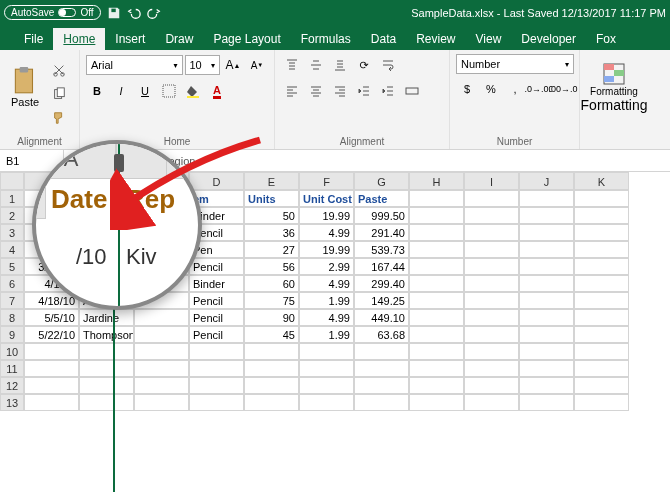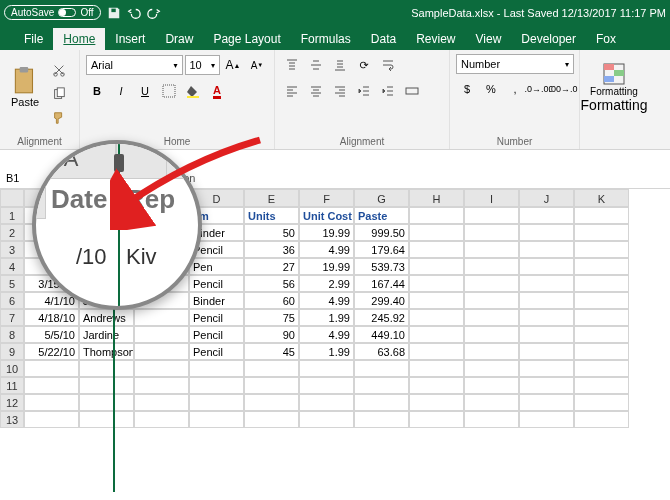--- a/index.html
+++ b/index.html
@@ -24,39 +24,39 @@
 .ribbon-col { display: flex; flex-direction: column; gap: 2px; justify-content: center; }
 .ribbon-row { display: flex; gap: 2px; align-items: center; }
 .rbtn { background: #f3f3f3; border: 1px solid transparent; min-width: 22px; height: 22px; display: inline-flex; align-items: center; justify-content: center; font-size: 11px; cursor: pointer; }
 .combo { background: #fff; border: 1px solid #ababab; height: 20px; display: flex; align-items: center; padding: 0 4px; font-size: 11px; }
 .combo .arrow { margin-left: auto; font-size: 8px; }
 
 .paste-big { display: flex; flex-direction: column; align-items: center; width: 38px; height: 66px; justify-content: center; }
 .paste-big svg { width: 26px; height: 30px; }
 .paste-label { font-size: 11px; }
 
-.fn-bar { height: 22px; border-bottom: 1px solid #d4d4d4; display: flex; align-items: center; font-size: 11px; margin-top: 17px; }
+.fn-bar { height: 22px; border-bottom: 1px solid #d4d4d4; display: flex; align-items: center; font-size: 11px; }
 .name-box { width: 64px; border-right: 1px solid #d4d4d4; padding: 0 6px; height: 100%; display: flex; align-items: center; }
 .fn-ctrl { width: 70px; display: flex; align-items: center; justify-content: center; gap: 6px; border-right: 1px solid #d4d4d4; height: 100%; color: #999; }
 .fx { font-style: italic; color: #666; margin: 0 6px; }
 .formula-input { flex: 1; padding: 0 6px; color: #555; }
 
 .sheet { position: relative; }
 .grid { display: grid; grid-template-columns: 24px repeat(11, 55px); font-size: 11px; }
 .grid .hdr { background: #e6e6e6; border: 0.5px solid #d4d4d4; text-align: center; height: 18px; line-height: 18px; color: #333; }
 .grid .rownum { background: #e6e6e6; border: 0.5px solid #d4d4d4; text-align: center; height: 17px; line-height: 17px; color: #333; }
 .grid .cell { border: 0.5px solid #d4d4d4; height: 17px; line-height: 17px; padding: 0 3px; overflow: hidden; white-space: nowrap; }
 .cell.thdr { color: #1f4e9b; font-weight: bold; }
 .cell.right { text-align: right; }
 
 .magnifier { position: absolute; top: 140px; left: 32px; width: 170px; height: 170px; border-radius: 50%; border: 4px solid #888; background: #fff; overflow: hidden; box-shadow: 0 4px 12px rgba(0,0,0,0.3); z-index: 20; }
 .magnifier .inner { position: absolute; inset: 0; }
 .magnifier .col-h { position: absolute; background: #e6e6e6; border: 1px solid #ccc; font-size: 22px; color: #555; display: flex; align-items: center; justify-content: center; }
 .magnifier .row1 { position: absolute; background: #e6e6e6; border: 1px solid #ccc; font-size: 18px; color: #555; display: flex; align-items: center; justify-content: center; }
-.magnifier .big-cell { position: absolute; font-size: 26px; font-weight: bold; color: #737373; }
+.magnifier .big-cell { position: absolute; font-size: 26px; font-weight: bold; color: #a16207; }
 .magnifier .divider { position: absolute; width: 2px; background: #0c6b3d; top: 0; bottom: 0; }
 
 .arrow-annot { position: absolute; z-index: 21; pointer-events: none; }
 .green-line { position: absolute; width: 2px; background: #0c6b3d; z-index: 15; }
 
 .cond-fmt { display: flex; flex-direction: column; align-items: center; width: 56px; }
 </style>
 </head>
 <body>
 
@@ -313,21 +313,21 @@
       <div class="cell"></div>
       <div class="cell"></div>
       <div class="cell"></div>
       <div class="rownum">3</div>
       <div class="cell"></div>
       <div class="cell"></div>
       <div class="cell"></div>
       <div class="cell">Pencil</div>
       <div class="cell right">36</div>
       <div class="cell right">4.99</div>
-      <div class="cell right">179.64</div>
+      <div class="cell right">291.40</div>
       <div class="cell"></div>
       <div class="cell"></div>
       <div class="cell"></div>
       <div class="cell"></div>
       <div class="rownum">4</div>
       <div class="cell right">2/2.</div>
       <div class="cell"></div>
       <div class="cell">Kiv</div>
       <div class="cell">Pen</div>
       <div class="cell right">27</div>
@@ -361,21 +361,21 @@
       <div class="cell"></div>
       <div class="cell"></div>
       <div class="cell"></div>
       <div class="rownum">7</div>
       <div class="cell right">4/18/10</div>
       <div class="cell">Andrews</div>
       <div class="cell"></div>
       <div class="cell">Pencil</div>
       <div class="cell right">75</div>
       <div class="cell right">1.99</div>
-      <div class="cell right">245.92</div>
+      <div class="cell right">149.25</div>
       <div class="cell"></div>
       <div class="cell"></div>
       <div class="cell"></div>
       <div class="cell"></div>
       <div class="rownum">8</div>
       <div class="cell right">5/5/10</div>
       <div class="cell">Jardine</div>
       <div class="cell"></div>
       <div class="cell">Pencil</div>
       <div class="cell right">90</div>

